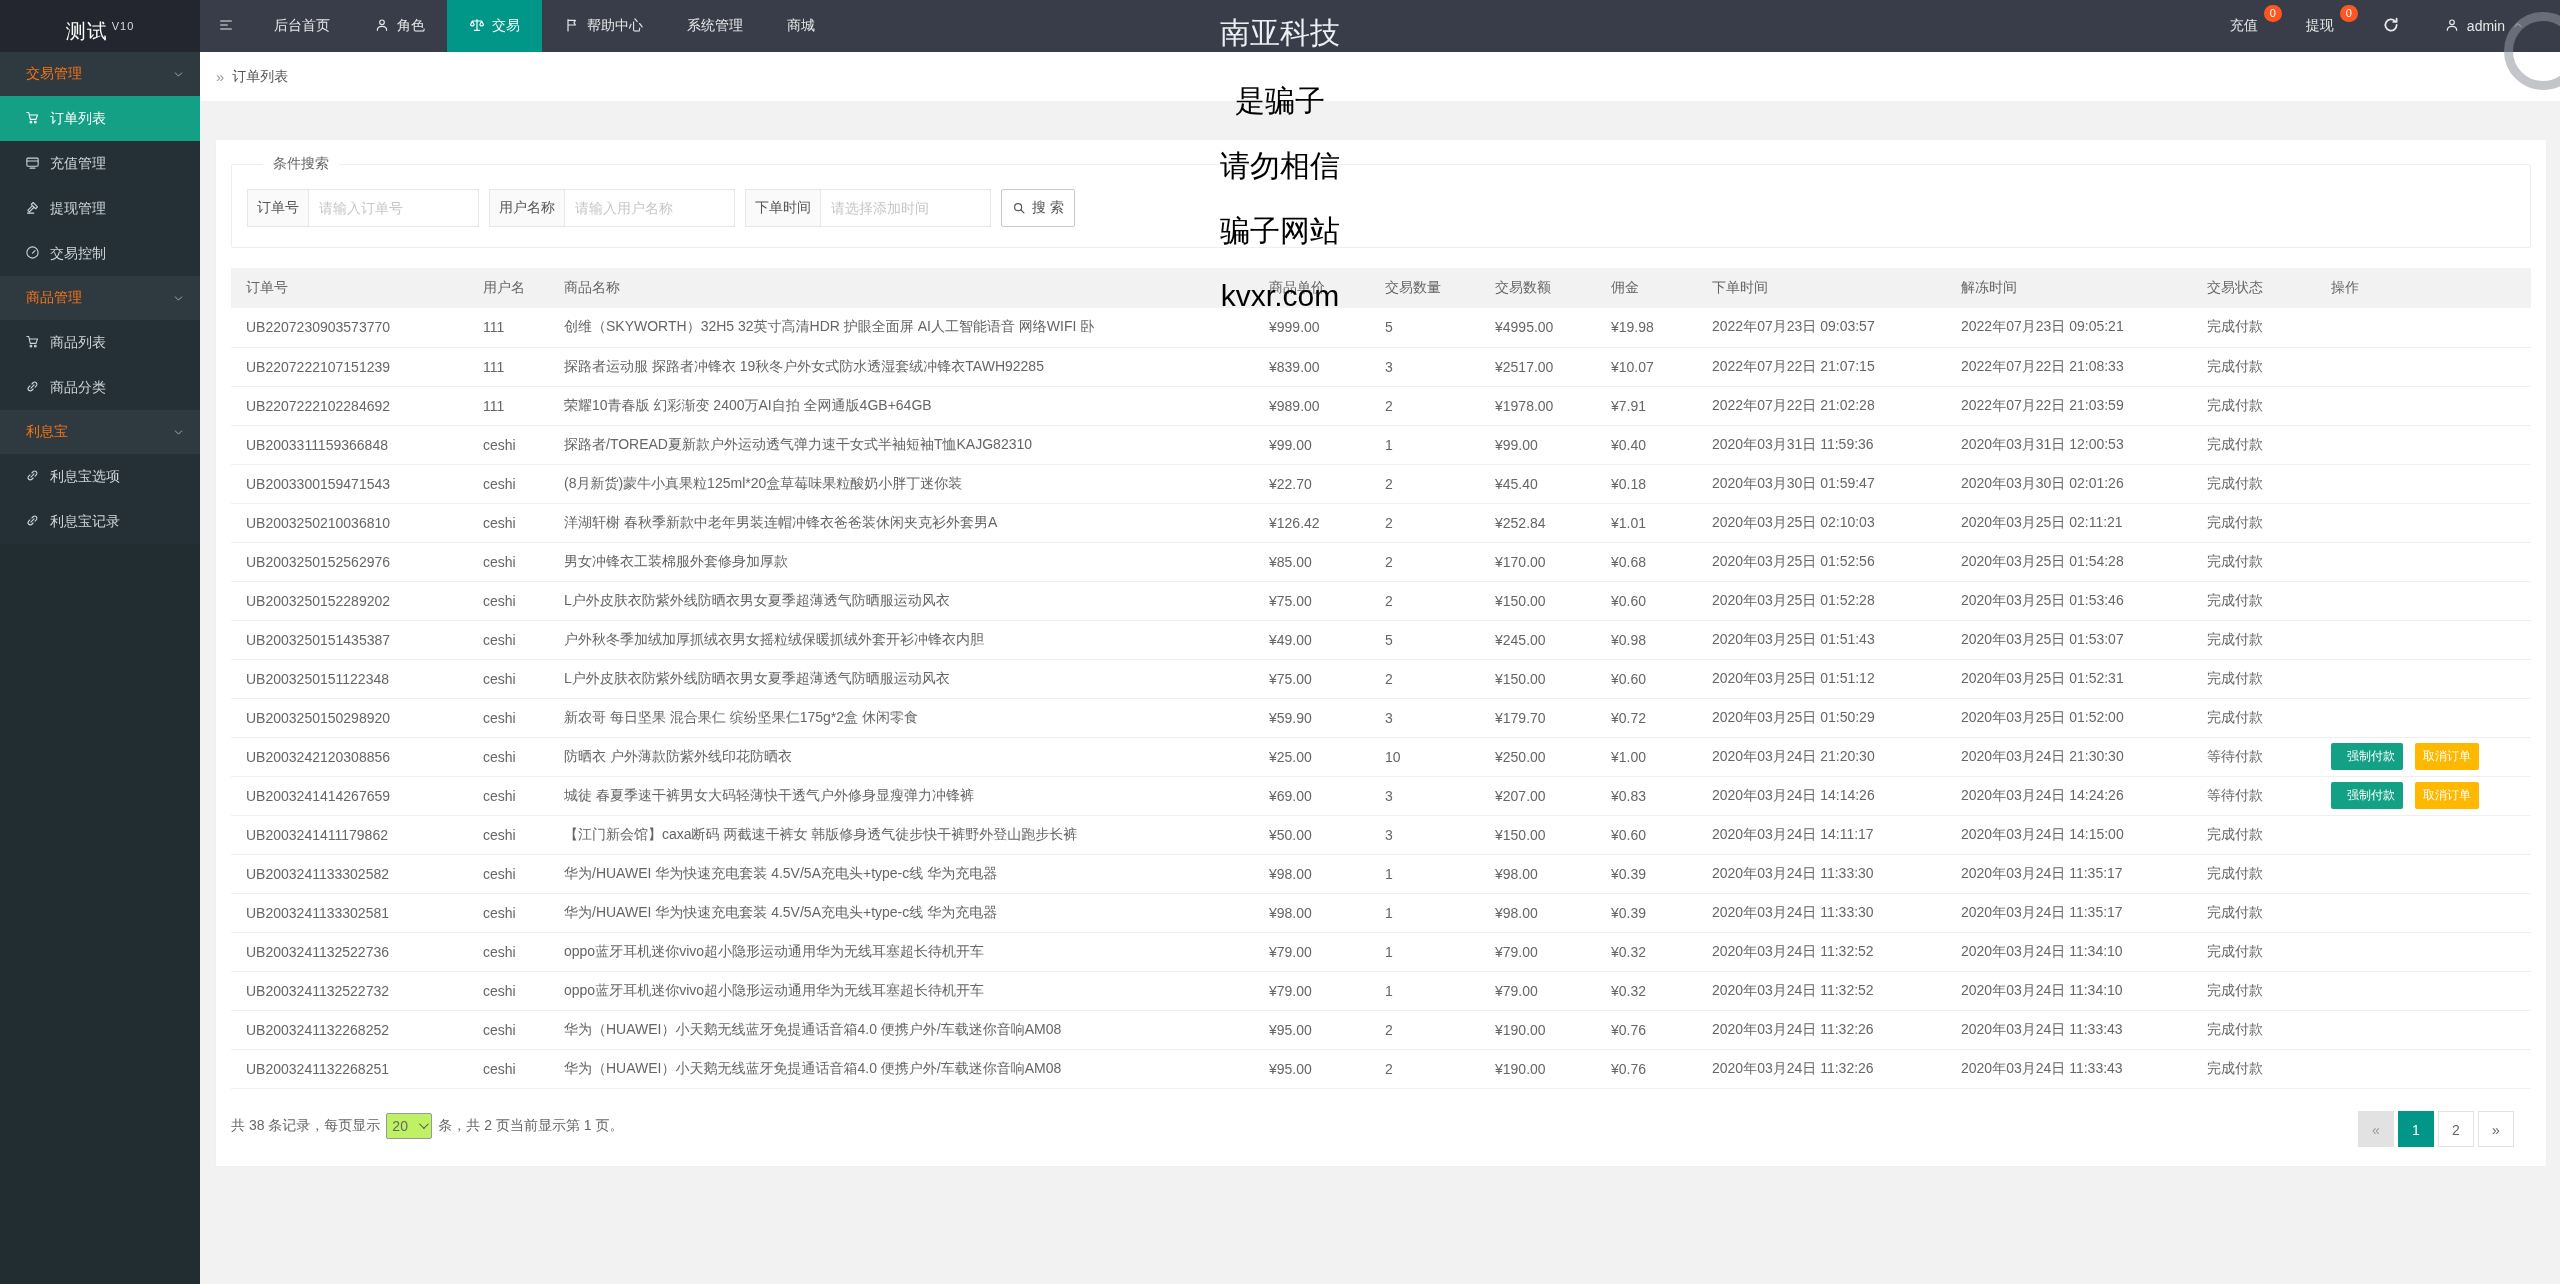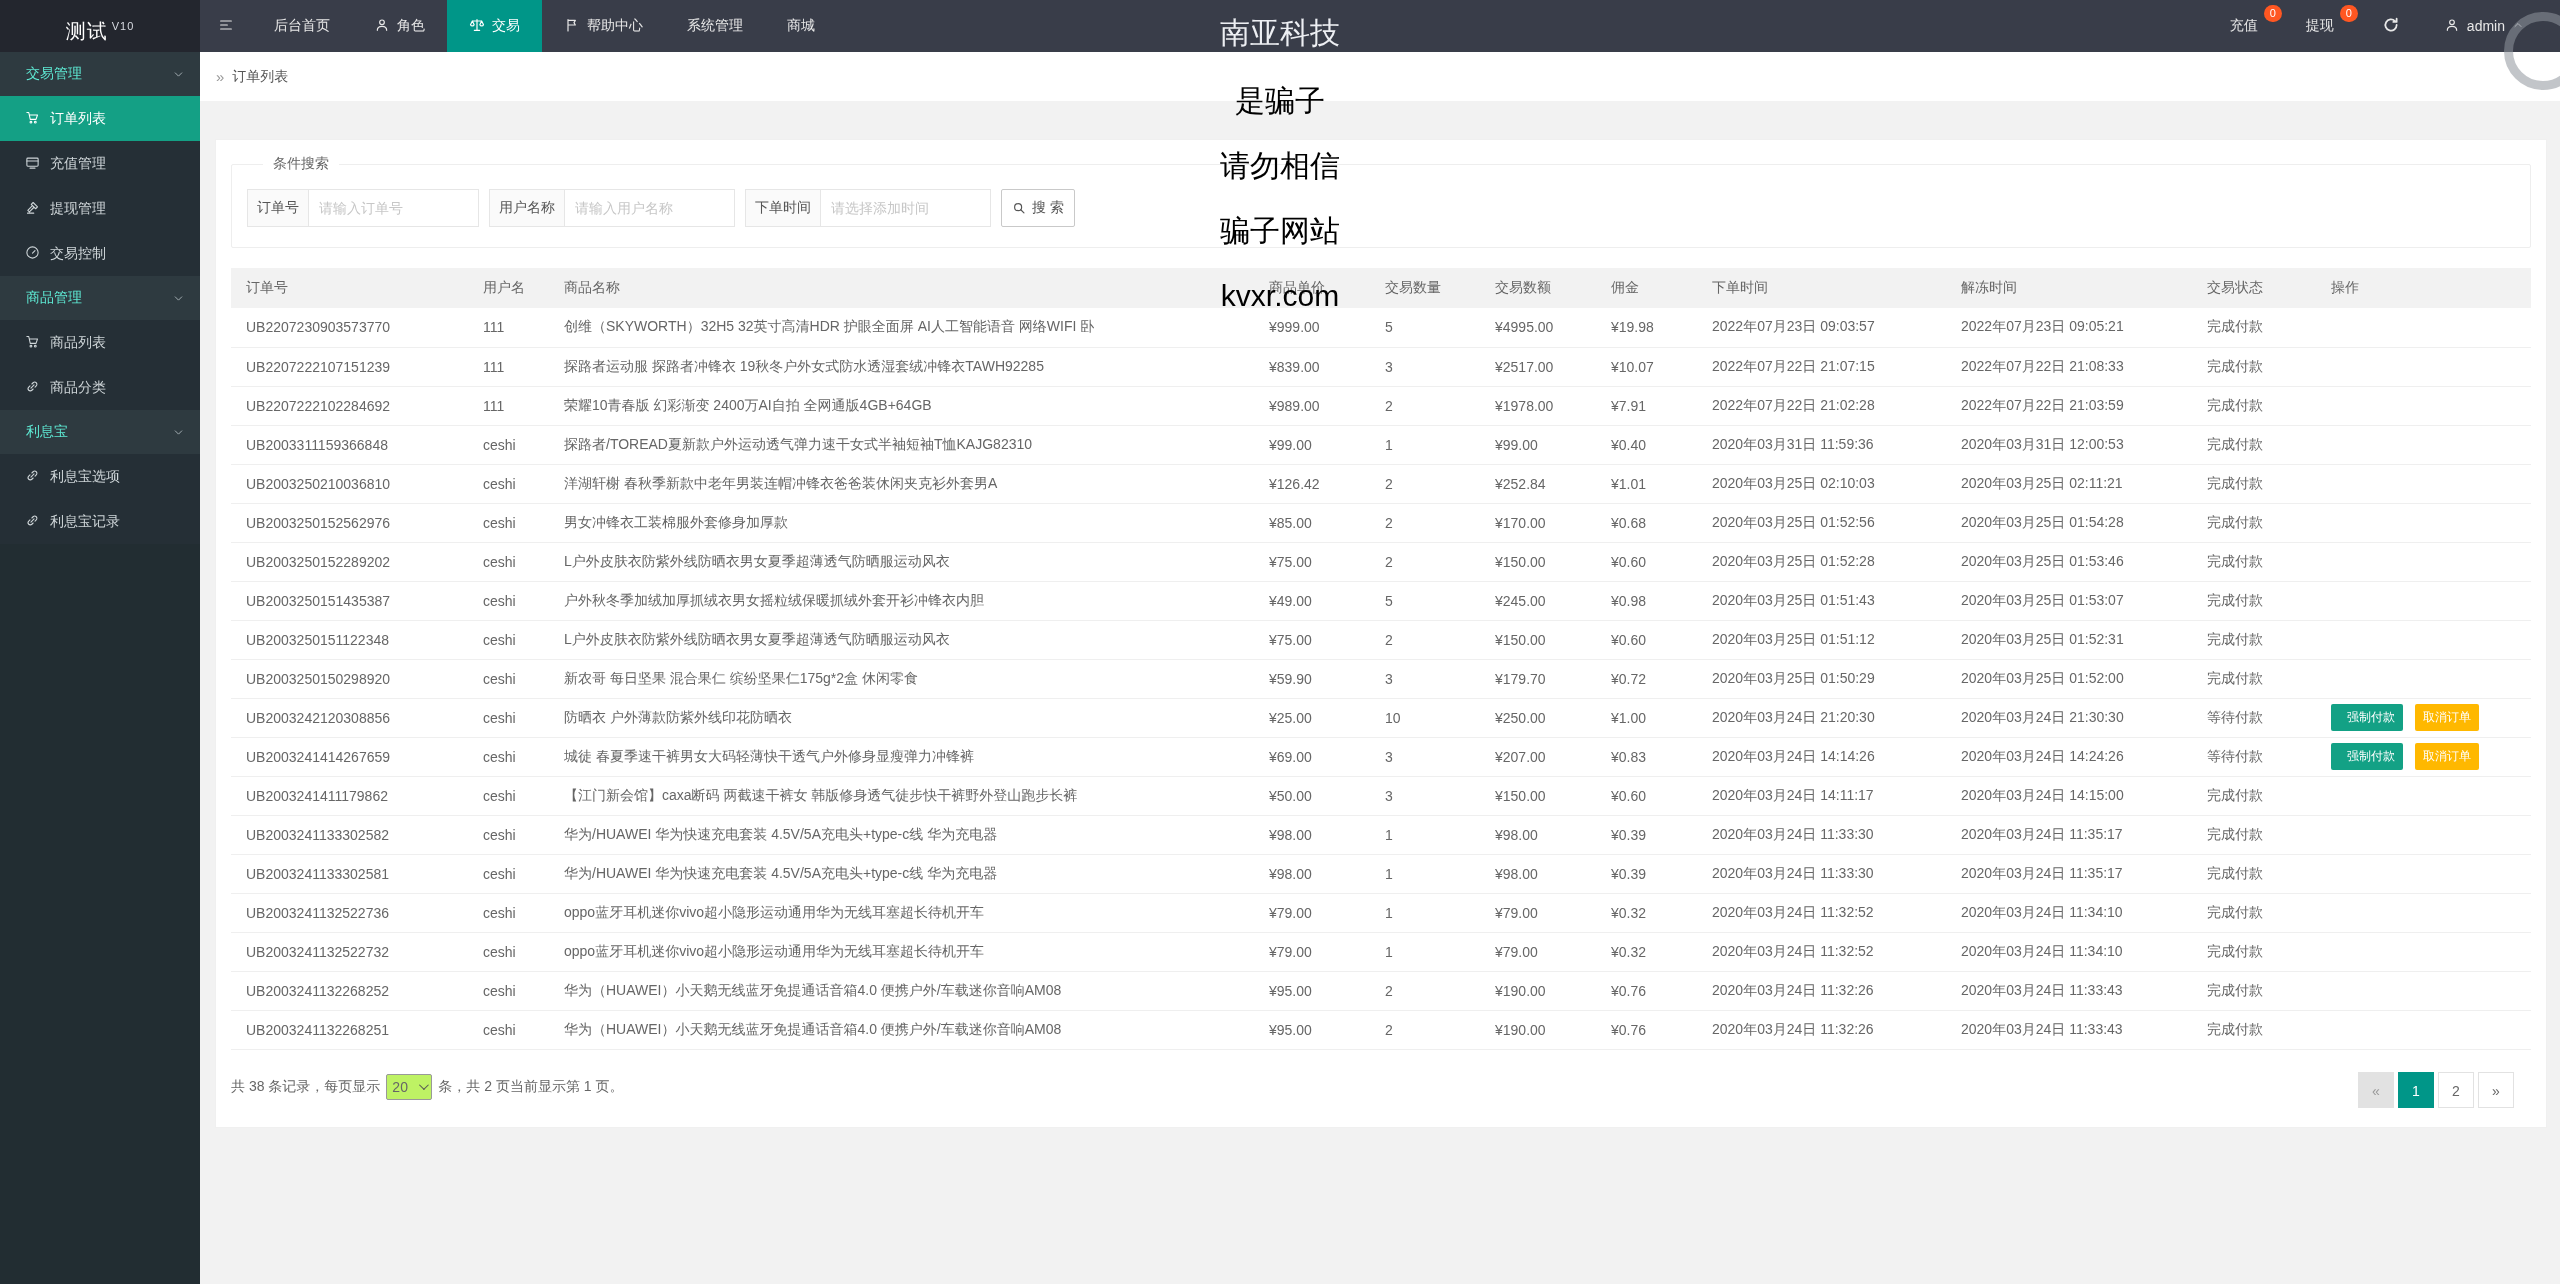--- a/index.html
+++ b/index.html
@@ -14,21 +14,21 @@
   .nav-item { display:flex; align-items:center; gap:7px; padding:0 22px; color:#e8e8e8; font-size:14px; cursor:pointer; position:relative; }
   .nav-item.hamburger { padding:0 18px; }
   .nav-item.active { background:#009688; color:#fff; }
   .nav-item svg { width:16px; height:16px; stroke:currentColor; fill:none; stroke-width:1.8; stroke-linecap:round; stroke-linejoin:round; }
   .nav-right { margin-left:auto; display:flex; align-items:stretch; padding-right:14px; }
   .badge { position:absolute; top:5px; right:2px; min-width:18px; height:17px; line-height:17px; padding:0 5px; background:#ff5722; color:#fff; font-size:11px; border-radius:9px; text-align:center; }
   .nav-item.with-badge { padding-right:26px; }
 
   
   .sidebar { position:absolute; left:0; top:52px; bottom:0; width:200px; background:#222d32; z-index:4; }
-  .side-group { height:44px; display:flex; align-items:center; padding:0 15px 0 26px; background:#2e3a40; color:#5eead4; cursor:pointer; }
+  .side-group { height:44px; display:flex; align-items:center; padding:0 15px 0 26px; background:#2e3a40; color:#f97316; cursor:pointer; }
   .side-group .chev { margin-left:auto; }
   .side-item { height:45px; display:flex; align-items:center; gap:10px; padding:0 15px 0 25px; background:#252f36; color:#cfd6d9; cursor:pointer; }
   .side-item.active { background:#14a085; color:#fff; }
   .side-item svg, .side-group svg { width:15px; height:15px; stroke:currentColor; fill:none; stroke-width:1.7; stroke-linecap:round; stroke-linejoin:round; flex:0 0 auto; }
   .side-group svg.chev { width:13px; height:13px; stroke:#aab4b9; }
 
   
   .main { position:absolute; left:200px; top:52px; right:0; bottom:0; background:#f2f2f2; }
   .breadcrumb-bar { height:50px; background:#fff; display:flex; align-items:center; padding-left:16px; color:#555; border-bottom:1px solid #f2f2f2; }
   .breadcrumb-bar .crumb-icon { color:#999; font-size:15px; margin-right:8px; }
@@ -337,20 +337,36 @@
               <td>¥0.40</td>
               <td>2020年03月31日 11:59:36</td>
               <td>2020年03月31日 12:00:53</td>
               <td>完成付款</td>
               <td class="ops">
                 
                 
               </td>
             </tr>
               <tr>
+              <td>UB2003300159471543</td>
+              <td>ceshi</td>
+              <td>(8月新货)蒙牛小真果粒125ml*20盒草莓味果粒酸奶小胖丁迷你装</td>
+              <td>¥22.70</td>
+              <td>2</td>
+              <td>¥45.40</td>
+              <td>¥0.18</td>
+              <td>2020年03月30日 01:59:47</td>
+              <td>2020年03月30日 02:01:26</td>
+              <td>完成付款</td>
+              <td class="ops">
+                
+                
+              </td>
+            </tr>
+              <tr>
               <td>UB2003250210036810</td>
               <td>ceshi</td>
               <td>洋湖轩榭 春秋季新款中老年男装连帽冲锋衣爸爸装休闲夹克衫外套男A</td>
               <td>¥126.42</td>
               <td>2</td>
               <td>¥252.84</td>
               <td>¥1.01</td>
               <td>2020年03月25日 02:10:03</td>
               <td>2020年03月25日 02:11:21</td>
               <td>完成付款</td>

